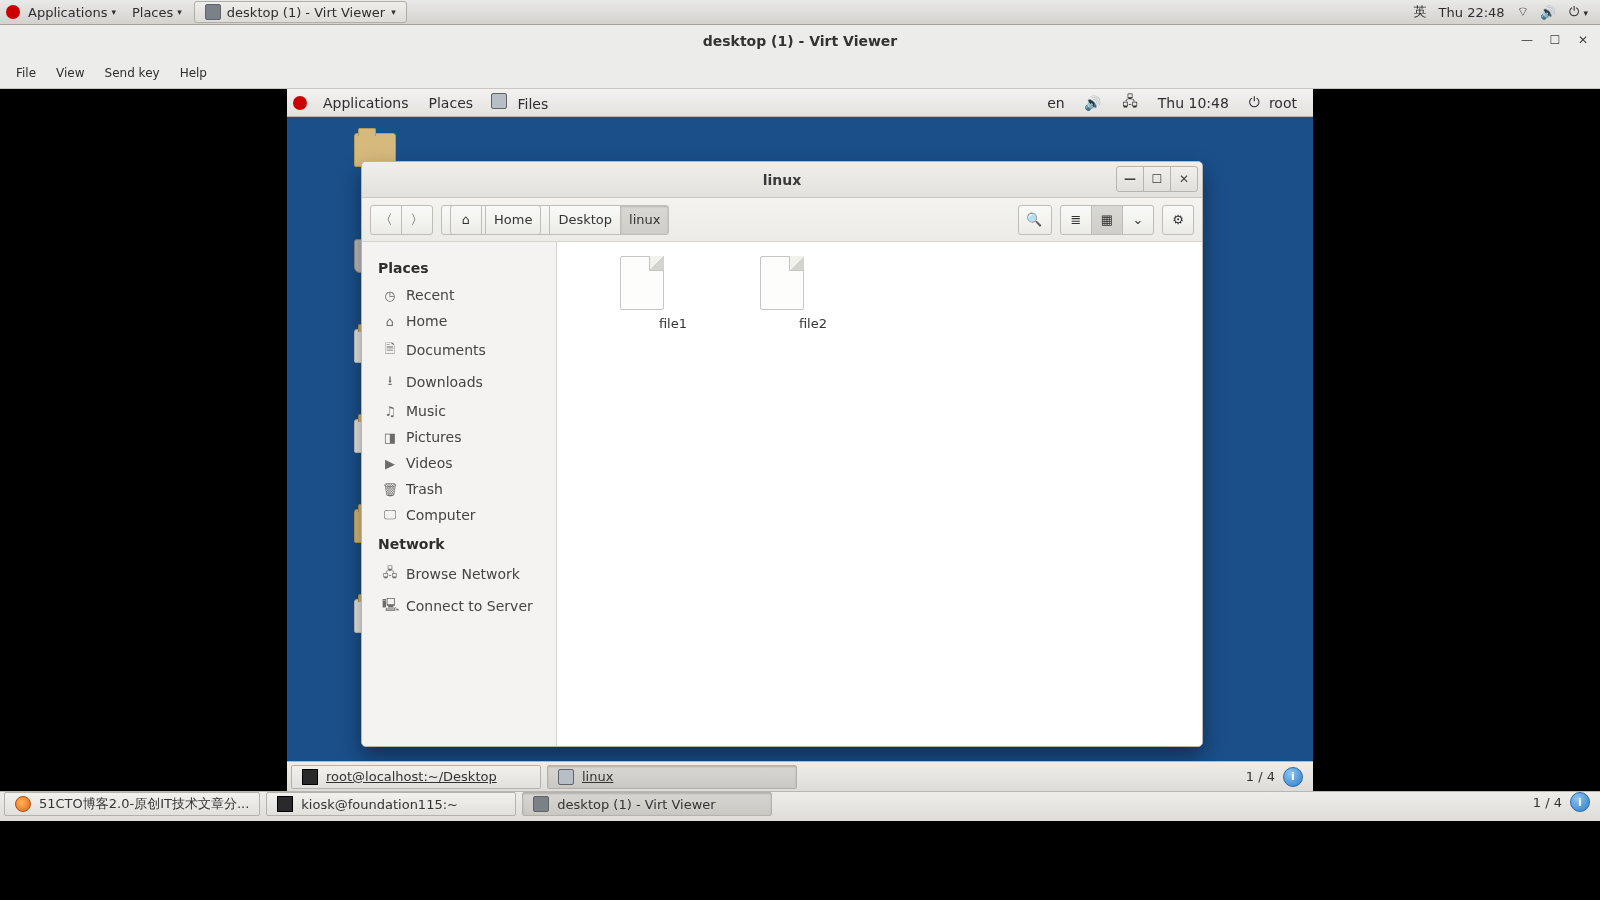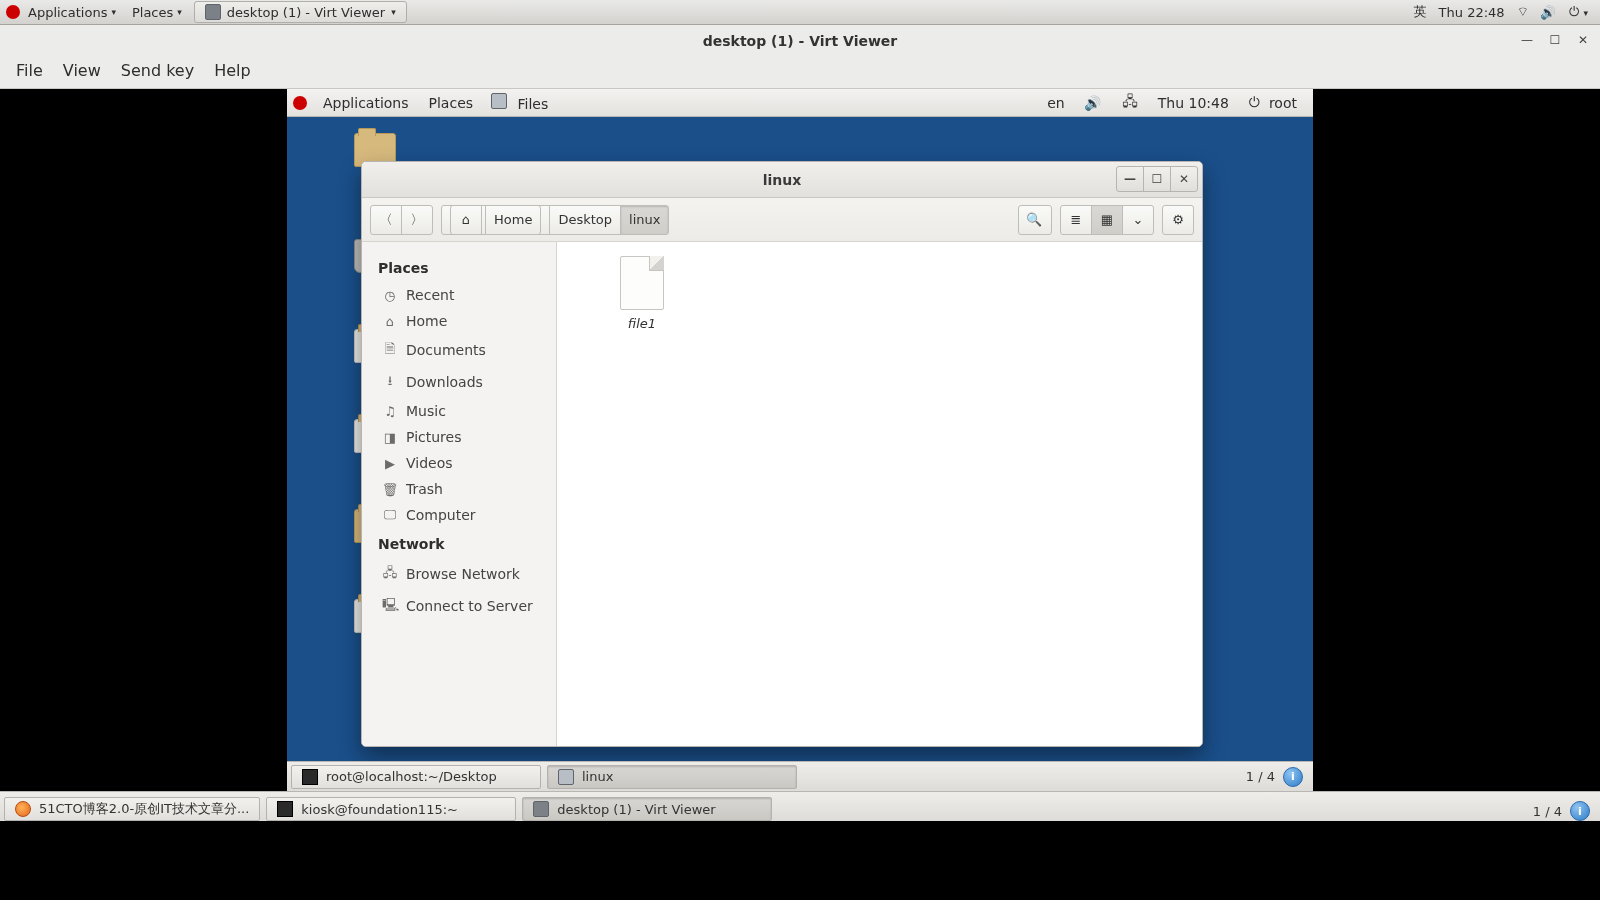--- a/index.html
+++ b/index.html
@@ -30,21 +30,21 @@
   .vv-title {
     text-align: center; font-size: 14px; color: #333; padding-top: 8px; font-weight: 600;
   }
   .vv-ctrls { position: absolute; right: 6px; top: 6px; display: flex; gap: 6px; }
   .vv-ctrls span {
     width: 22px; height: 18px; display: flex; align-items: center; justify-content: center;
     font-size: 12px; color: #444; cursor: default;
   }
   .vv-menu {
     position: absolute; left: 6px; bottom: 4px; display: flex; gap: 0;
-    font-size: 16px; color: #2e2e2e;
+    font-size: 12px; color: #2e2e2e;
   }
   .vv-menu span { padding: 4px 10px; }
 
   
   .vm-area {
     height: 702px; display: flex; justify-content: center; background: #000;
   }
   .vm-desktop {
     width: 1026px; height: 702px; background: #1a4f8a; position: relative; overflow: hidden;
   }
@@ -119,21 +119,21 @@
   .n-sidebar{
     width:195px; border-right:1px solid #d6d4d0; background:#f4f3f1;
     padding:10px 0; font-size:14px; color:#333; overflow:auto;
   }
   .n-sidebar h4{ padding:8px 16px 6px; font-size:14px; font-weight:700; color:#2e2e2e;}
   .n-sidebar .s-item{ display:flex; align-items:center; gap:8px; padding:5px 20px; color:#444;}
   .s-ico{ width:16px; text-align:center; font-size:13px; color:#6d6b68;}
 
   .n-content{ flex:1; background:#fff; position:relative; }
   .file{
-    position:absolute; top:14px; width:90px; text-align:center; font-size:13px; color:#333;font-style:italic;
+    position:absolute; top:14px; width:90px; text-align:right; font-size:13px; color:#333;
   }
   .file .page{
     width:44px; height:54px; margin:0 auto 6px; background:#fdfdfb;
     border:1px solid #c7c5c1; border-radius:2px; position:relative;
   }
   .file .page::after{
     content:""; position:absolute; right:-1px; top:-1px; width:14px; height:14px;
     background:linear-gradient(135deg,#f2f1ee 50%, #d5d3cf 50%);
     border-left:1px solid #c7c5c1; border-bottom:1px solid #c7c5c1;
   }
@@ -141,38 +141,39 @@
   
   .guest-taskbar{
     position:absolute; left:0; right:0; bottom:0; height:30px;
     background:linear-gradient(#eeedea,#dedcd8); border-top:1px solid #b8b6b2;
     display:flex; align-items:center; font-size:13px; color:#333; padding:0 4px;
   }
   .gtask{
     height:24px; border:1px solid #b4b2ae; background:linear-gradient(#f2f1ee,#e1e0dc);
     border-radius:2px; padding:0 10px; display:flex; align-items:center; gap:8px; margin-right:6px;
     min-width:250px;
+    text-decoration:underline;
   }
   .gtask.active{ background:linear-gradient(#d8d7d3,#cac8c3); box-shadow:inset 0 1px 2px rgba(0,0,0,.18);}
   .g-spacer2{flex:1;}
   .ws-ind{
     display:flex; align-items:center; gap:8px; padding:0 6px;
   }
   .ws-badge{
     width:20px; height:20px; border-radius:50%;
     background:radial-gradient(circle at 35% 30%, #8fc4f2, #2d7bc7);
     color:#fff; font-weight:700; display:flex; align-items:center; justify-content:center; font-size:11px;
     border:1px solid #2a6aad;
   }
 
   
   .host-taskbar{
     height:30px; background:linear-gradient(#eeedea,#dedcd8);
     border-top:1px solid #b8b6b2;
-    display:flex; align-items:flex-end; font-size:13px; color:#333; padding:0 4px;
+    display:flex; align-items:flex-start; font-size:13px; color:#333; padding:0 4px;
   }
   .htask{
     height:24px; border:1px solid #b4b2ae; background:linear-gradient(#f2f1ee,#e1e0dc);
     border-radius:2px; padding:0 10px; display:flex; align-items:center; gap:8px; margin-right:6px;
     min-width:250px;
   }
   .htask.active{ background:linear-gradient(#d8d7d3,#cac8c3); box-shadow:inset 0 1px 2px rgba(0,0,0,.18);}
   .h-spacer{flex:1;}
 
   
@@ -360,20 +361,24 @@
               <span class="s-ico">🖳</span>
               <span>Connect to Server</span>
             </div>
         </div>
 
         <div class="n-content">
           <div class="file" style="left:40px">
             <div class="page"></div>
             <div>file1</div>
           </div>
+          <div class="file" style="left:180px">
+            <div class="page"></div>
+            <div>file2</div>
+          </div>
         </div>
       </div>
     </div>
 
     <div class="guest-taskbar">
       <div class="gtask">
         <span class="ico-term"></span>
         <span>root@localhost:~/Desktop</span>
       </div>
       <div class="gtask active">

